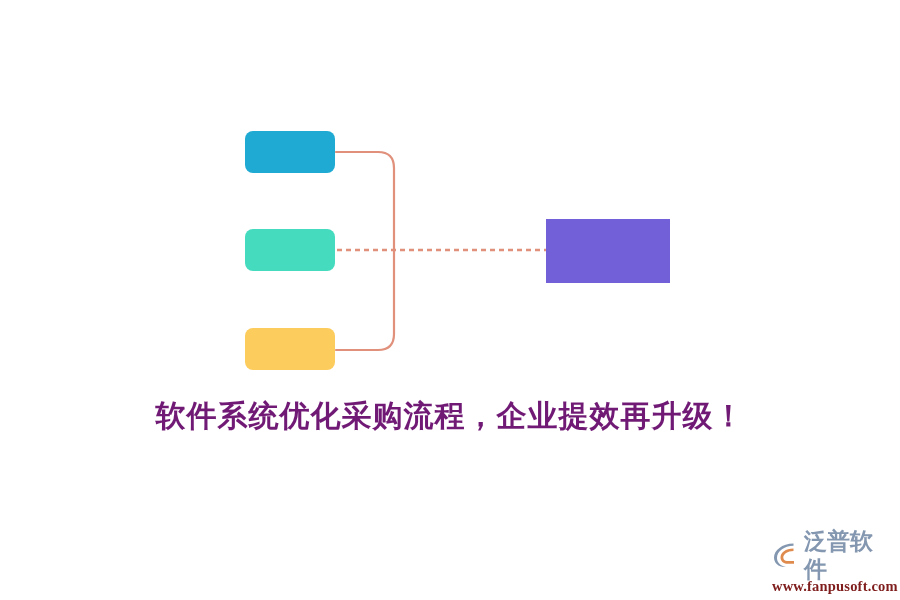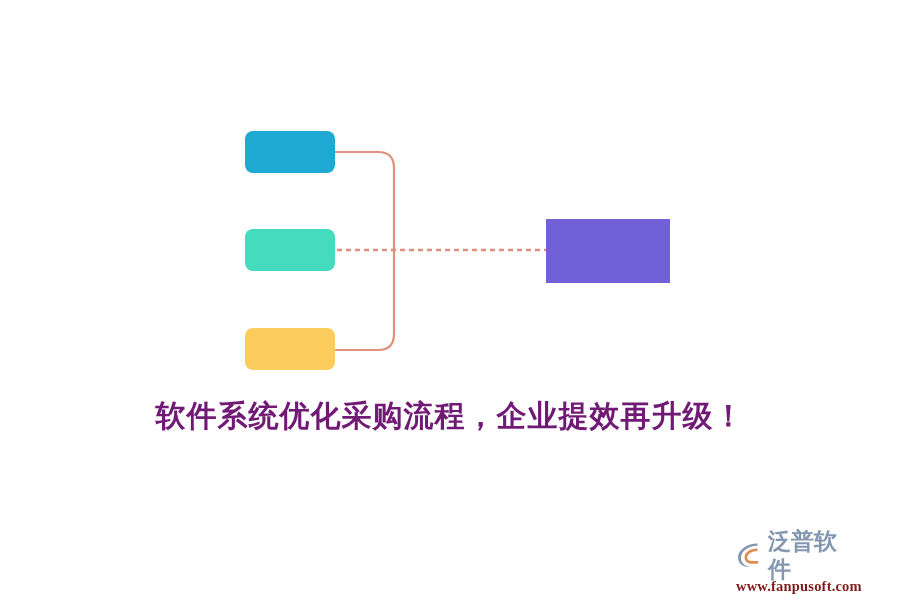--- a/index.html
+++ b/index.html
@@ -74,21 +74,21 @@
     font-size: 30px;
     font-weight: bold;
     letter-spacing: 1px;
     white-space: nowrap;
     font-family: "DejaVu Sans", "Liberation Sans", sans-serif;
   }
 
   
   #logo {
     position: absolute;
-    left: 736px;
+    left: 772px;
     top: 540px;
     width: 120px;
     height: 50px;
   }
   #logo-row {
     display: flex;
     align-items: center;
     height: 30px;
   }
   #logo-mark {

